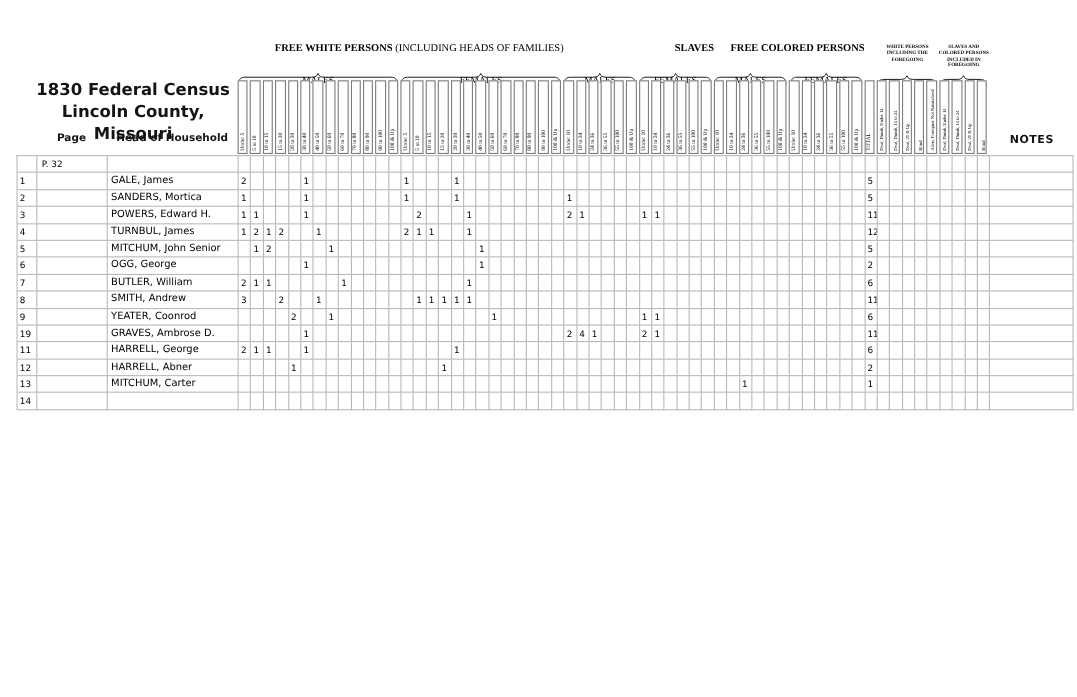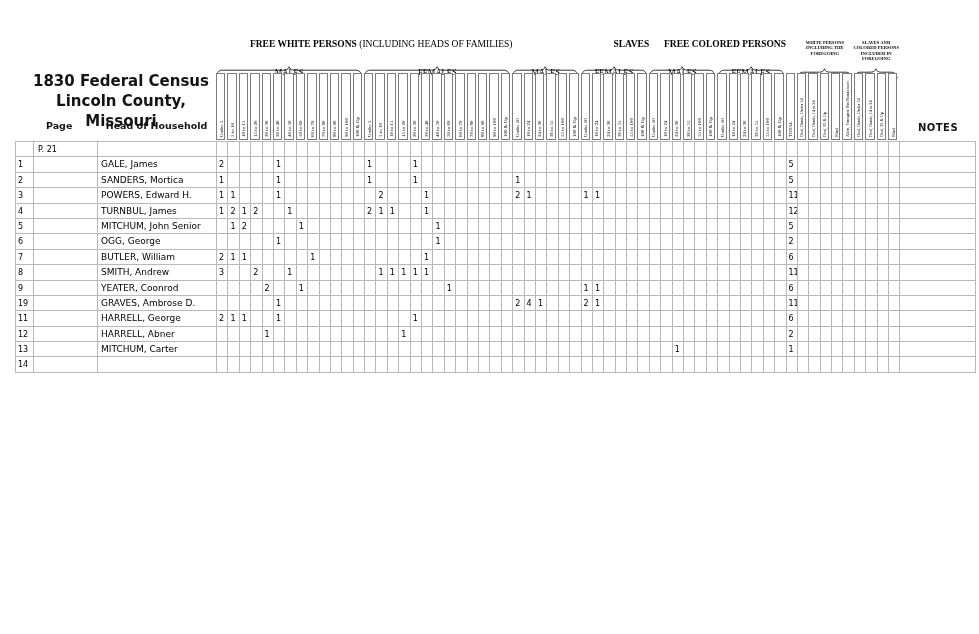--- a/index.html
+++ b/index.html
@@ -2,21 +2,21 @@
 <html><head>
 <meta charset="utf-8">
 <style>
   :root{ --grid:#b9b9b9; --boxline:#7c7c7c; }
   html,body{margin:0;padding:0;background:#fff;}
   #page{position:relative;width:979px;height:634px;background:#ffffff;
         font-family:"DejaVu Sans",sans-serif;overflow:hidden;}
   .title{position:absolute;left:20px;top:71px;width:202px;text-align:center;
          font-weight:bold;font-size:15px;line-height:20px;color:#141414;}
   .side-lbl{position:absolute;top:120px;font-weight:bold;font-size:9.5px;color:#141414;}
-  #page-lbl{left:46px;width:64px;text-align:left;}
+  #page-lbl{left:33px;width:64px;text-align:center;}
   #hoh-lbl{left:97px;width:119px;text-align:center;}
   #notes-lbl{position:absolute;left:900px;top:122px;width:76px;text-align:center;
              font-weight:bold;font-size:10px;letter-spacing:0.5px;color:#141414;}
   #header-layer{position:absolute;left:0;top:0;width:979px;height:634px;}
   .sec-title{position:absolute;top:39px;text-align:right;white-space:nowrap;
              font-family:"Liberation Serif",serif;font-size:9.5px;color:#000;}
   .sex-lbl{position:absolute;top:51px;text-align:center;
            font-family:"Liberation Serif",serif;font-size:8.5px;color:#000;margin-top:16px;}
   .sp-title{position:absolute;text-align:center;font-family:"Liberation Serif",serif;
             font-weight:bold;font-size:4.6px;line-height:5.4px;white-space:pre-line;color:#000;}
@@ -268,21 +268,21 @@
       </div>
       <div class="col-box">
         <span class="col-label small">Deaf, 25 &amp; Up</span>
       </div>
       <div class="col-box">
         <span class="col-label small">Blind</span>
       </div>
     </div>
   <div id="grid">
       <div class="cell c-num"></div>
-      <div class="cell c-page">P. 21</div>
+      <div class="cell c-page">P. 32</div>
       <div class="cell c-name"></div>
       <div class="cell c-d"></div>
       <div class="cell c-d"></div>
       <div class="cell c-d"></div>
       <div class="cell c-d"></div>
       <div class="cell c-d"></div>
       <div class="cell c-d"></div>
       <div class="cell c-d"></div>
       <div class="cell c-d"></div>
       <div class="cell c-d"></div>

